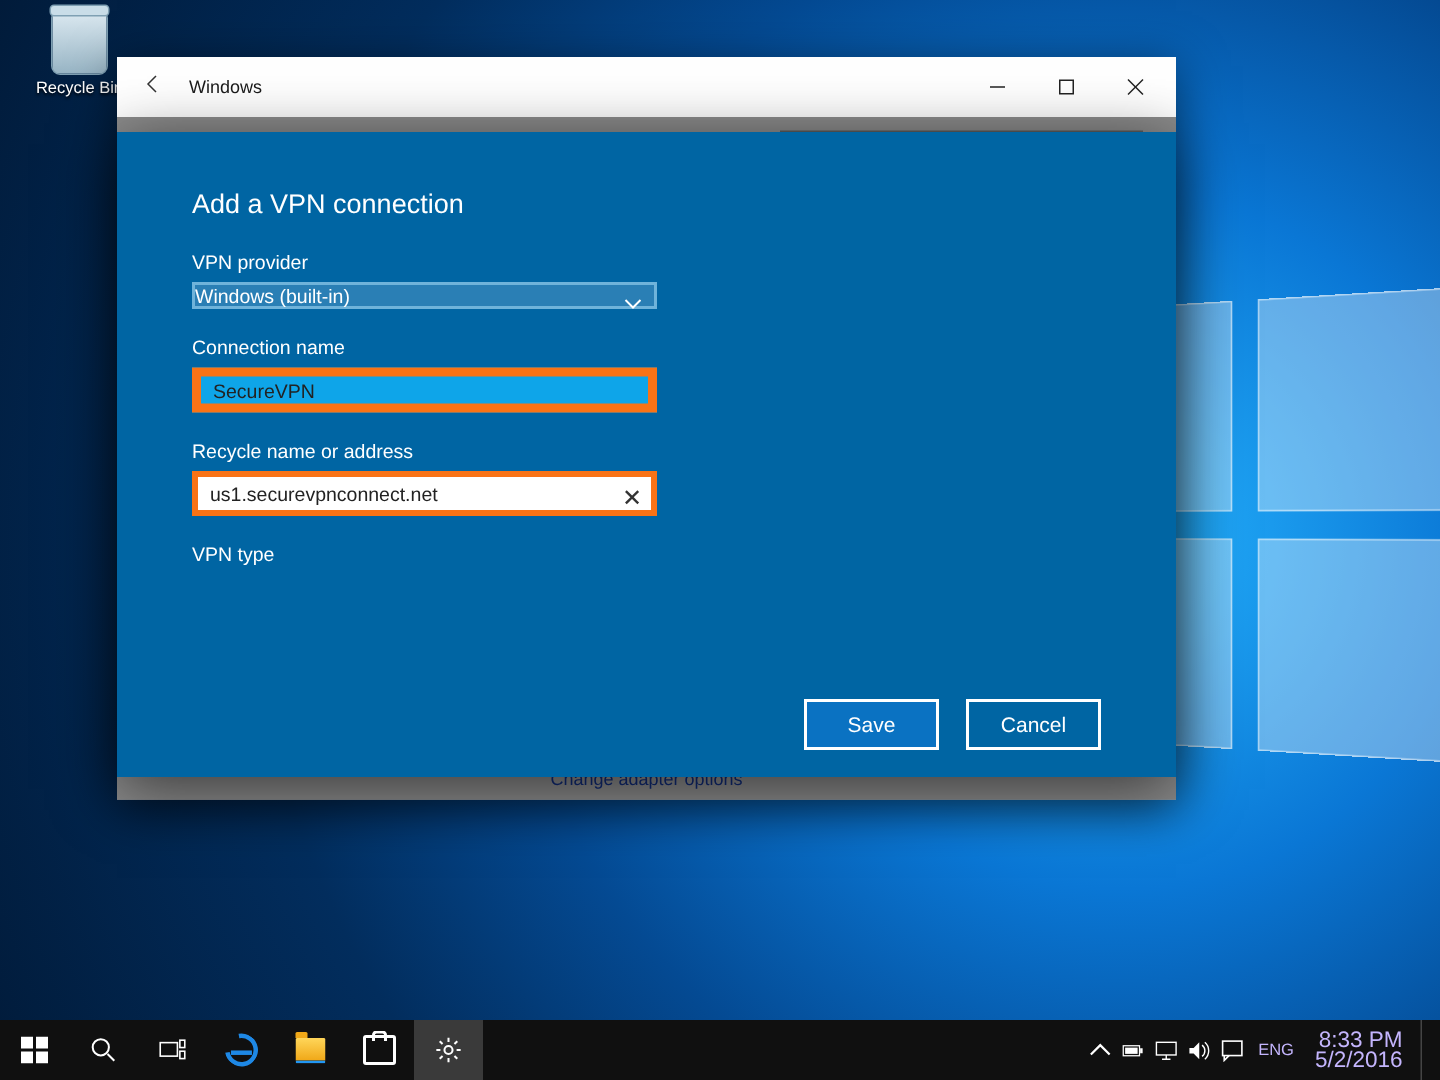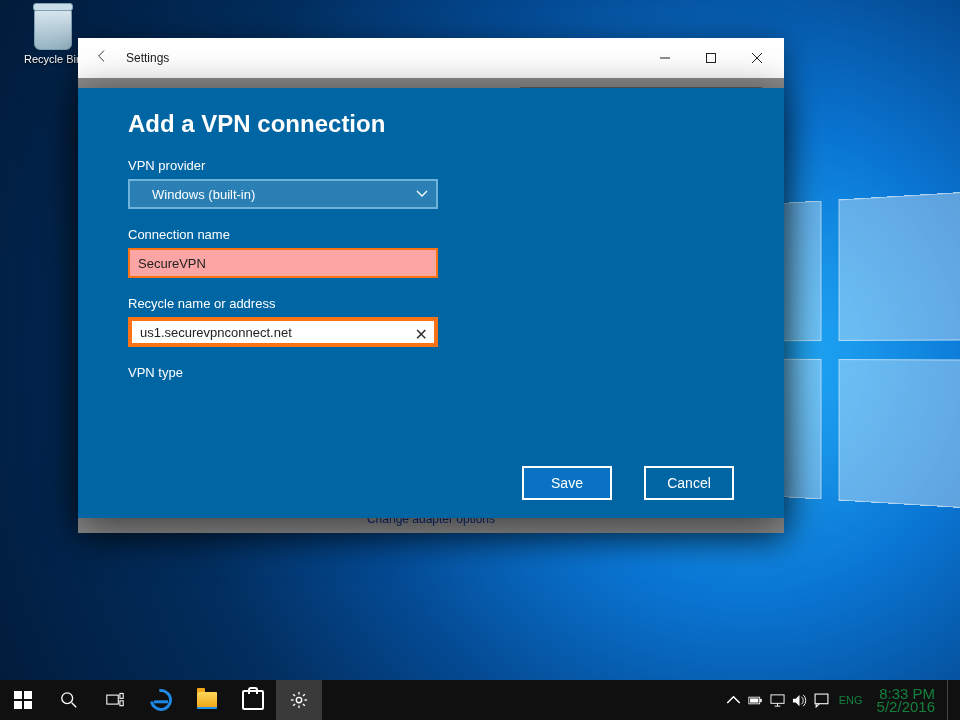--- a/index.html
+++ b/index.html
@@ -18,35 +18,35 @@
   .tb-title{flex:1;padding-left:4px;}
   .tb-controls{display:flex;}
   .tb-btn{width:46px;height:30px;display:flex;align-items:center;justify-content:center;font-size:12px;color:#222;}
   .settings-body-dim{position:absolute;left:0;right:0;top:40px;bottom:0;background:#e6e6e6;filter:brightness(0.55);}
   .dim-header{height:48px;background:#fff;border-bottom:1px solid #ccc;display:flex;align-items:center;padding:0 22px;color:#222;font-size:14px;font-weight:600;justify-content:space-between;}
   .dim-search{width:240px;height:28px;background:#fff;border:1px solid #aaa;}
   .dim-bottom{position:absolute;bottom:0;left:0;right:0;height:28px;background:#fff;color:#1d4ed8;font-size:12px;display:flex;align-items:center;justify-content:center;}
   
   .vpn-modal{position:absolute;left:78px;top:88px;width:706px;height:430px;background:#0065a3;color:#fff;box-shadow:0 8px 40px rgba(0,0,0,0.6);}
   .vpn-inner{padding:22px 50px 20px 50px;}
-  .vpn-title{font-size:24px;font-weight:700;margin:0 0 20px 0;}
+  .vpn-title{font-size:18px;font-weight:400;margin:16px 0 20px 0;}
   .fld-label{font-size:13px;margin:18px 0 6px 0;}
   .fld-label.first{margin-top:0;}
-  .dropdown{width:310px;height:30px;background:#2a7fb5;border:2px solid #6fb3da;display:flex;align-items:center;padding:0 22px;font-size:13px;color:#fff;position:relative;box-sizing:border-box;}
+  .dropdown{width:310px;height:18px;background:#2a7fb5;border:2px solid #6fb3da;display:flex;align-items:center;padding:0 0;font-size:13px;color:#fff;position:relative;box-sizing:border-box;}
   .dropdown .chev{position:absolute;right:8px;top:7px;}
   .chev svg{width:12px;height:12px;}
-  .textinput{width:310px;height:30px;background:#fca5a5;border:2px solid #f97316;padding:0 8px;font-size:13px;color:#222;box-sizing:border-box;display:flex;align-items:center;}
+  .textinput{width:310px;height:30px;background:#0ea5e9;border:6px solid #f97316;padding:0 8px;font-size:13px;color:#222;box-sizing:border-box;display:flex;align-items:center;}
   .textinput.focused{background:#ffffff;border:4px solid #f97316;position:relative;}
   .textinput .clear{position:absolute;right:6px;top:4px;color:#333;font-size:16px;}
-  .modal-buttons{position:absolute;right:50px;bottom:18px;display:flex;gap:32px;}
+  .modal-buttons{position:absolute;right:50px;bottom:18px;display:flex;gap:18px;}
   .mbtn{width:86px;height:30px;border:2px solid #fff;display:flex;align-items:center;justify-content:center;font-size:14px;color:#fff;}
   .mbtn.primary{background:#0a72c2;}
   .mbtn.secondary{background:transparent;}
   
-  .taskbar{position:absolute;left:0;right:0;bottom:0;height:40px;background:#101010;display:flex;align-items:center;color:#15803d;}
+  .taskbar{position:absolute;left:0;right:0;bottom:0;height:40px;background:#101010;display:flex;align-items:center;color:#c4b5fd;}
   .tb-left{display:flex;align-items:center;height:100%;}
   .tbi{width:46px;height:40px;display:flex;align-items:center;justify-content:center;}
   .tbi.active{background:#3a3a3a;}
   .tbi svg{width:18px;height:18px;}
   .tb-right{margin-left:auto;display:flex;align-items:center;height:100%;padding-right:6px;}
   .tray-ico{width:22px;height:40px;display:flex;align-items:center;justify-content:center;}
   .tray-ico svg{width:15px;height:15px;}
   .tray-txt{font-size:11px;padding:0 6px;line-height:1;}
   .clock{font-size:15px;text-align:right;padding:0 8px;line-height:13px;}
   .showdesk{width:6px;height:40px;border-left:1px solid #444;margin-left:4px;}
@@ -74,21 +74,21 @@
     <div>Recycle Bin</div>
   </div>
 
   <div class="settings-window">
     <div class="settings-titlebar">
       <div class="tb-back">
         <svg viewBox="0 0 24 24" width="16" height="16">
             <path d="M15 4l-8 8 8 8" stroke="#333" stroke-width="1.5" fill="none"></path>
           </svg>
       </div>
-      <div class="tb-title">Settings</div>
+      <div class="tb-title">Windows</div>
       <div class="tb-controls">
         <div class="tb-btn">
             <svg width="12" height="12">
               <line x1="1" y1="6" x2="11" y2="6" stroke="#222" stroke-width="1"></line>
             </svg>
           </div>
         <div class="tb-btn">
             <svg width="12" height="12">
               <rect x="1.5" y="1.5" width="9" height="9" stroke="#222" stroke-width="1" fill="none"></rect>
             </svg>

